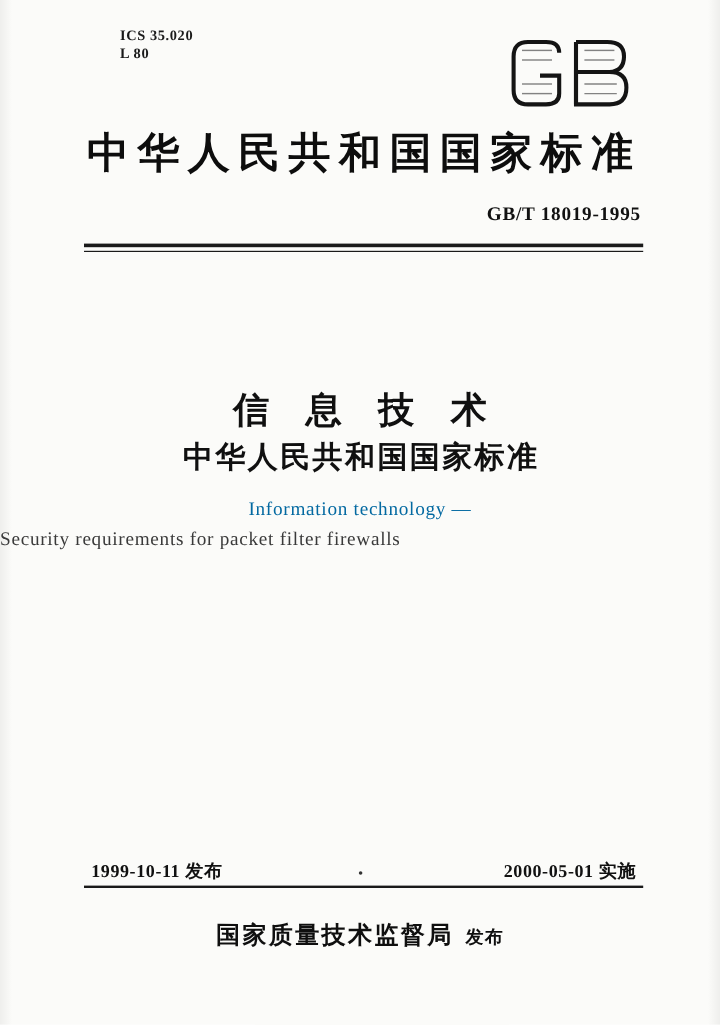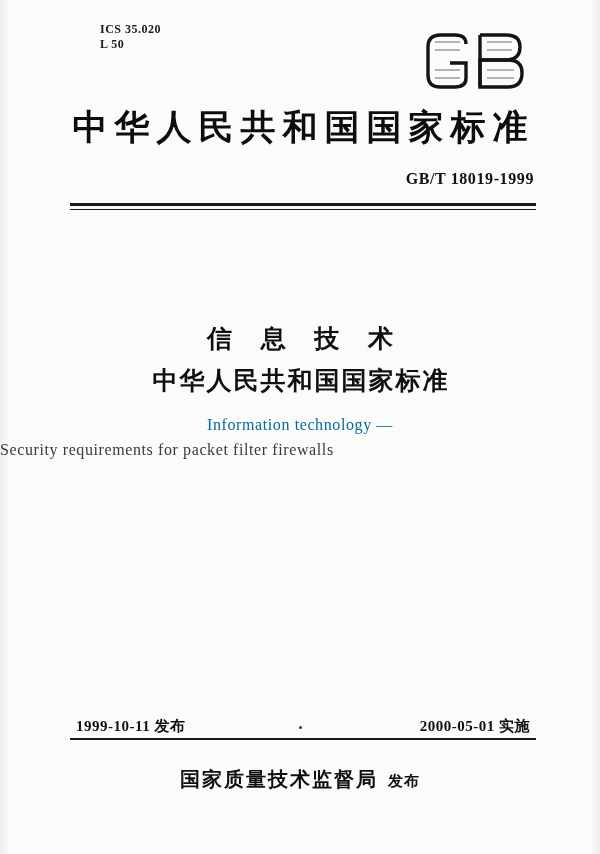--- a/index.html
+++ b/index.html
@@ -99,21 +99,21 @@
     background: #1a1a1a;
   }
 
   
   .title-cn-1 {
     position: absolute;
     left: 0; right: 0;
     top: 322px;
     text-align: center;
     font-family: "DejaVu Serif", serif;
-    font-size: 25px;
+    font-size: 30px;
     font-weight: 700;
     letter-spacing: 10px;
     text-indent: 10px;
     color: #101010;
   }
   .title-cn-2 {
     position: absolute;
     left: 0; right: 0;
     top: 364px;
     text-align: center;
@@ -211,21 +211,21 @@
 </head>
 <body>
 
 <div class="page">
 
   <div class="scan-edge-l"></div>
   <div class="scan-edge-r"></div>
 
   <div class="ics-block">
     <div class="ics-line">ICS 35.020</div>
-    <div class="ics-line">L 50</div>
+    <div class="ics-line">L 80</div>
   </div>
 
   <div class="gb-logo">
     <svg width="112" height="62" viewBox="0 0 112 62" xmlns="http://www.w3.org/2000/svg">
       <g fill="none" stroke="#141414" stroke-width="3.4">
 
         <path d="M44 14 Q44 5 33 5 L18 5 Q6 5 6 17 L6 45 Q6 57 18 57 L33 57 Q44 57 44 48 L44 33 L28 33"></path>
 
         <path d="M58 5 L84 5 Q98 5 98 17 Q98 29 86 30 L58 30"></path>
         <path d="M58 30 L86 30 Q100 30 100 43 Q100 57 86 57 L58 57 Z"></path>
@@ -239,21 +239,21 @@
         <path d="M65 40 L92 40"></path>
         <path d="M65 48 L92 48"></path>
         <path d="M13 40 L38 40"></path>
         <path d="M13 48 L38 48"></path>
       </g>
     </svg>
   </div>
 
   <div class="national-title">中华人民共和国国家标准</div>
 
-  <div class="std-number">GB/T 18019-1999</div>
+  <div class="std-number">GB/T 18019-1995</div>
 
   <div class="rule-top"></div>
   <div class="rule-thin"></div>
 
   <div class="title-cn-1">信 息 技 术</div>
   <div class="title-cn-2">中华人民共和国国家标准</div>
 
   <div class="title-en-1">Information technology —</div>
   <div class="title-en-2">Security requirements for packet filter firewalls</div>
 

